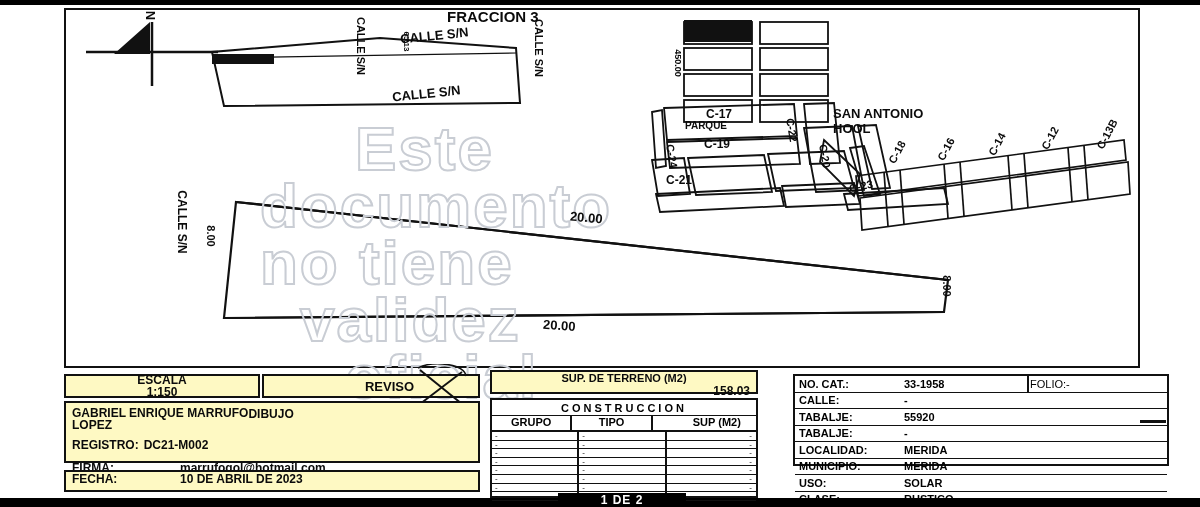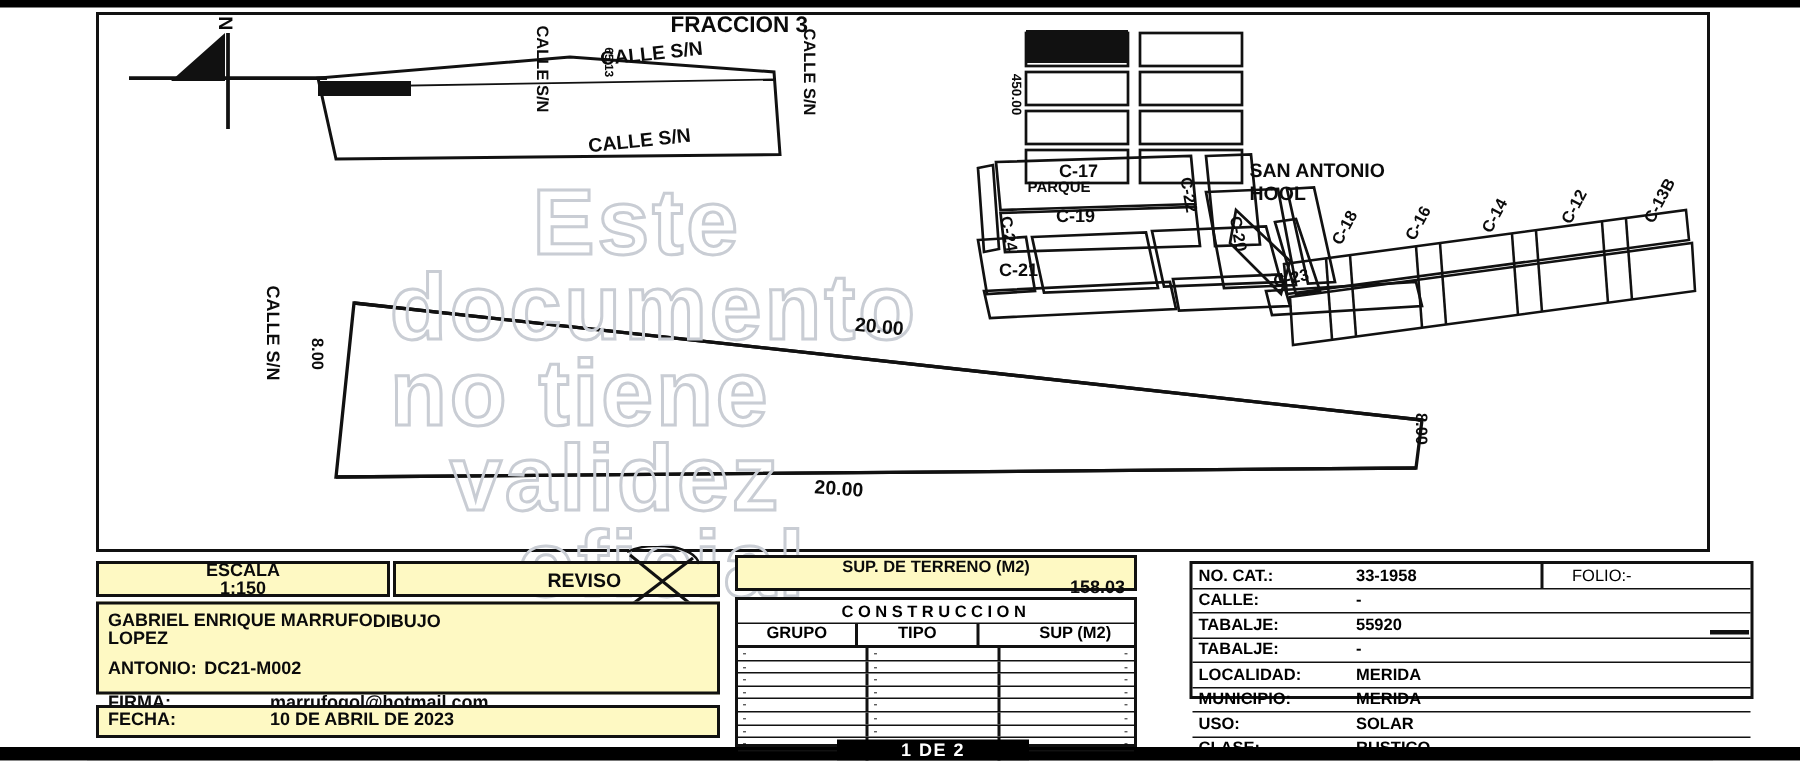--- a/index.html
+++ b/index.html
@@ -69,21 +69,21 @@
   
   #info{position:absolute;left:704px;top:4px;width:376px;height:92px;
         box-sizing:border-box;border:2px solid #111;background:#fff;margin-left:25px;}
   #info .r{display:flex;height:15.5px;border-bottom:1px solid #111;align-items:center;}
   #info .r:last-child{border-bottom:none;}
   #info .r .k{width:105px;font-size:11px;padding-left:4px;}
   #info .r .v{font-size:11px;}
   #info .r.split{padding:0;}
   #info .splitL{display:flex;align-items:center;width:232px;
         border-right:2px solid #111;height:100%;}
-  #info .splitR{display:flex;align-items:center;padding-left:19px;font-size:11px;}
+  #info .splitR{display:flex;align-items:center;padding-left:1px;font-size:11px;}
 
   #pagefoot{position:absolute;left:558px;bottom:0;width:128px;height:14px;background:#000;
         color:#fff;font-size:12px;font-weight:bold;display:flex;align-items:center;
         justify-content:center;z-index:20;letter-spacing:1px;}
 </style>
 </head>
 <body>
 
 <div id="sheet">
 
@@ -225,21 +225,21 @@
 
     <div class="cell" style="left:0;top:31px;width:416px;height:62px;padding:4px 6px;">
       <div style="display:flex;">
         <span style="font-size:12px;line-height:12px;">
           <span>GABRIEL ENRIQUE MARRUFO</span><br>
           <span>LOPEZ</span>
         </span>
         <span style="font-size:12px;width:108px;">DIBUJO</span>
       </div>
       <div style="display:flex;margin-top:7px;">
-        <span style="font-size:12px;">ANTONIO:</span>
+        <span style="font-size:12px;">REGISTRO:</span>
         <span style="font-size:12px;margin-left:5px;">DC21-M002</span>
       </div>
       <div style="display:flex;margin-top:9px;">
         <span style="font-size:12px;width:108px;">FIRMA:</span>
         <span style="font-size:12px;">marrufogol@hotmail.com</span>
       </div>
     </div>
 
     <div class="cell lft" style="left:0;top:100px;width:416px;height:22px;padding-left:6px;">
       <span style="font-size:12px;width:108px;">FECHA:</span>

